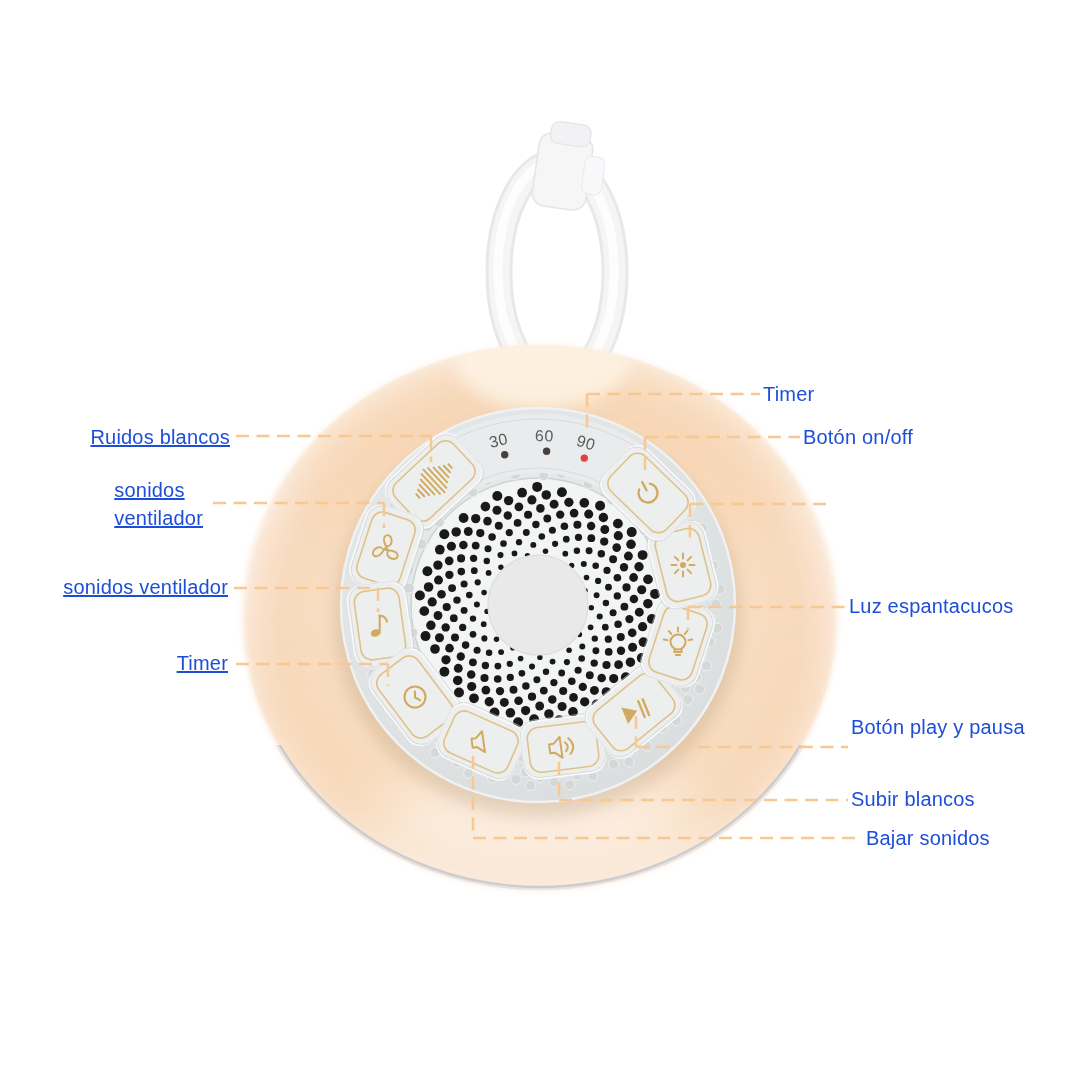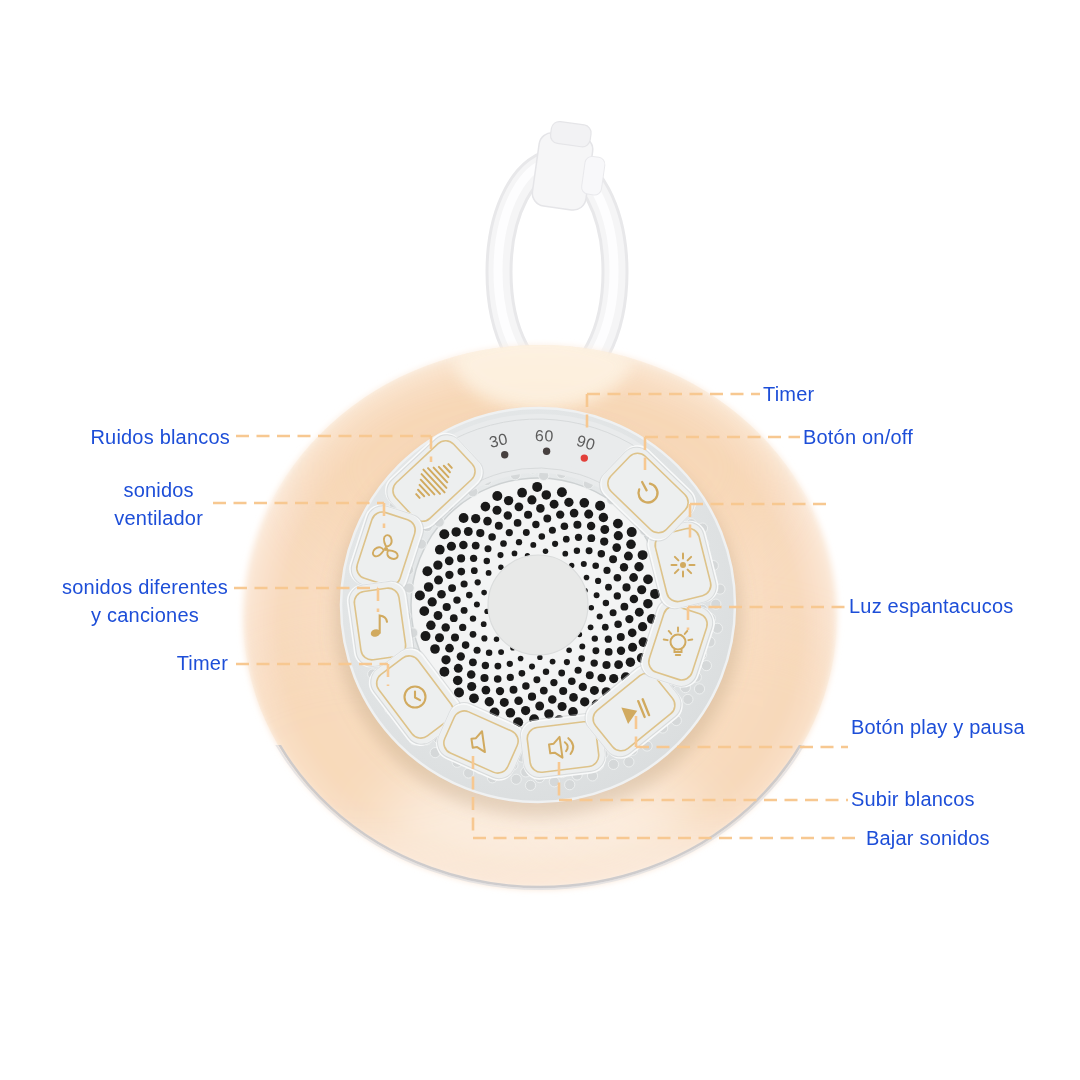--- a/index.html
+++ b/index.html
@@ -5,21 +5,21 @@
   html,body{margin:0;padding:0;background:#ffffff;}
   .stage{
     position:relative;width:1080px;height:1080px;background:#ffffff;overflow:hidden;
     font-family:"Liberation Sans", sans-serif;
   }
   #device-svg{position:absolute;left:0;top:0;}
   .callout{
     position:absolute;font-size:20px;line-height:28px;color:#1d4ed8;
     white-space:nowrap;letter-spacing:0.2px;
   }
-  .callout.left{text-align:center;}
+  .callout.left{text-align:left;text-decoration:underline;}
   .callout.right{text-align:left;}
 </style>
 </head>
 <body>
 
 <div class="stage">
 
   <svg id="device-svg" width="1080" height="1080" viewBox="0 0 1080 1080">
       <defs>
         <radialGradient id="bodyGrad" cx="50%" cy="52%" r="52%">
@@ -799,22 +799,21 @@
     </svg>
 
   <div class="callout left" style="right:850px;top:423px">Ruidos blancos</div>
 
   <div class="callout left" style="right:877px;top:476px">
     <div>sonidos</div>
     <div>ventilador</div>
   </div>
 
   <div class="callout left" style="right:852px;top:573px">
-    <div>sonidos diferentes</div>
-    <div>y canciones</div>
+    <div>sonidos ventilador</div>
   </div>
 
   <div class="callout left" style="right:852px;top:649px">Timer</div>
 
   <div class="callout right" style="left:763px;top:380px">Timer</div>
 
   <div class="callout right" style="left:803px;top:423px">Botón on/off</div>
 
 
   <div class="callout right" style="left:849px;top:592px">Luz espantacucos</div>

